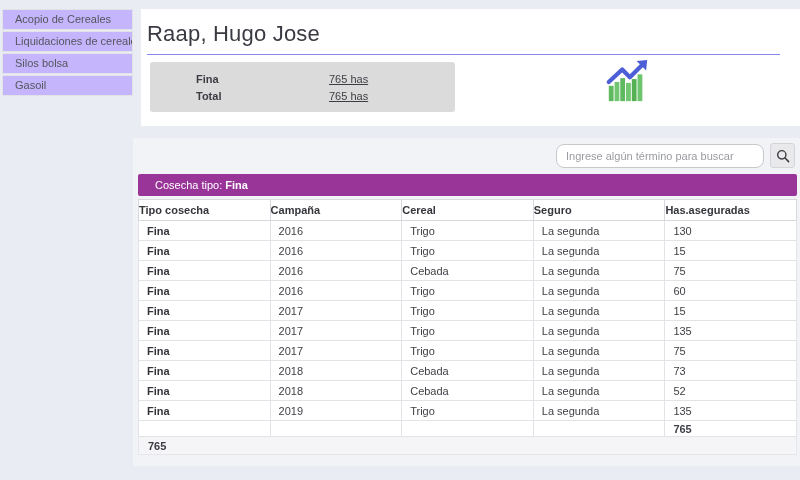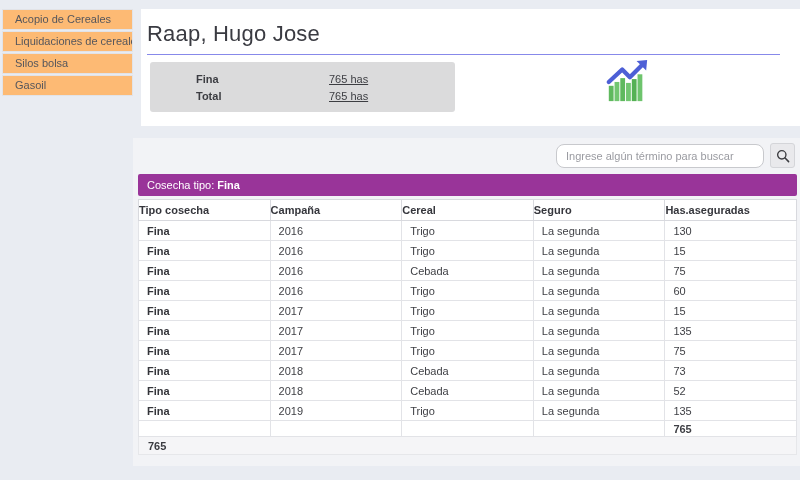--- a/index.html
+++ b/index.html
@@ -14,21 +14,21 @@
   html,body{margin:0;padding:0;}
   body{
     width:800px;height:480px;overflow:hidden;position:relative;
     background:var(--page-bg);
     font-family:"Liberation Sans", sans-serif;
     -webkit-font-smoothing:antialiased;
   }
   
   .sidebar{position:absolute;left:2px;top:9px;width:131px;}
   .side-item{
-    background:#fdba74;border:1px solid #e2e3e7;height:21px;line-height:19px;
+    background:#c4b5fd;border:1px solid #e2e3e7;height:21px;line-height:19px;
     padding-left:12px;font-size:11px;color:#55565c;margin-bottom:1px;cursor:pointer;
     white-space:nowrap;overflow:hidden;
   }
   .side-item.active{
     font-weight:bold;color:#2e2f35;border-left:3px solid var(--active-blue);padding-left:10px;
   }
   
   .content{position:absolute;left:141px;top:0;width:659px;height:480px;}
   .header-card{position:absolute;left:0;top:9px;width:659px;height:117px;background:#fff;}
   .title-wrap{margin:12px 20px 0 6px;border-bottom:1px solid var(--underline);padding:0 0 7px 0;}
@@ -48,21 +48,21 @@
     width:208px;height:24px;border:1px solid #c8c9cd;border-radius:8px;background:#fff;
     padding:0 9px;font-size:11px;color:#3c3d42;font-family:"Liberation Sans",sans-serif;outline:none;
   }
   .search-input::placeholder{color:#9a9ba1;}
   .search-btn{
     width:25px;height:25px;margin-left:6px;border:1px solid #d4d5d9;border-radius:3px;
     background:#e9e9ec;cursor:pointer;display:flex;align-items:center;justify-content:center;padding:0;
   }
   .banner{
     margin:1px 3px 0 5px;height:22px;line-height:22px;background:var(--purple);
-    color:#fff;font-size:11px;padding-left:9px;border-radius:2px;
+    color:#fff;font-size:11px;padding-left:17px;border-radius:2px;
   }
   .banner span{white-space:pre;}
   .banner .bold{font-weight:bold;}
   table.grid{
     margin:3px 3px 0 5px;width:659px;border-collapse:collapse;table-layout:fixed;
     background:#fff;font-size:11px;border:1px solid #d2d3d8;
   }
   table.grid th{
     border:1px solid #d8d9de;height:21px;font-weight:bold;color:#35363c;text-align:left;padding:0;
   }

